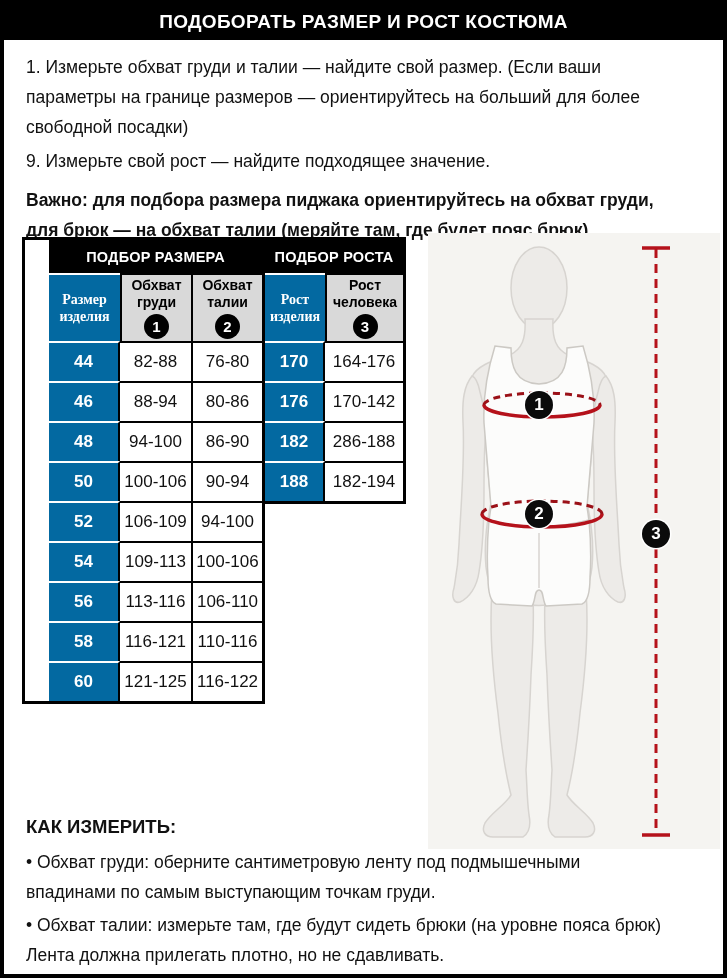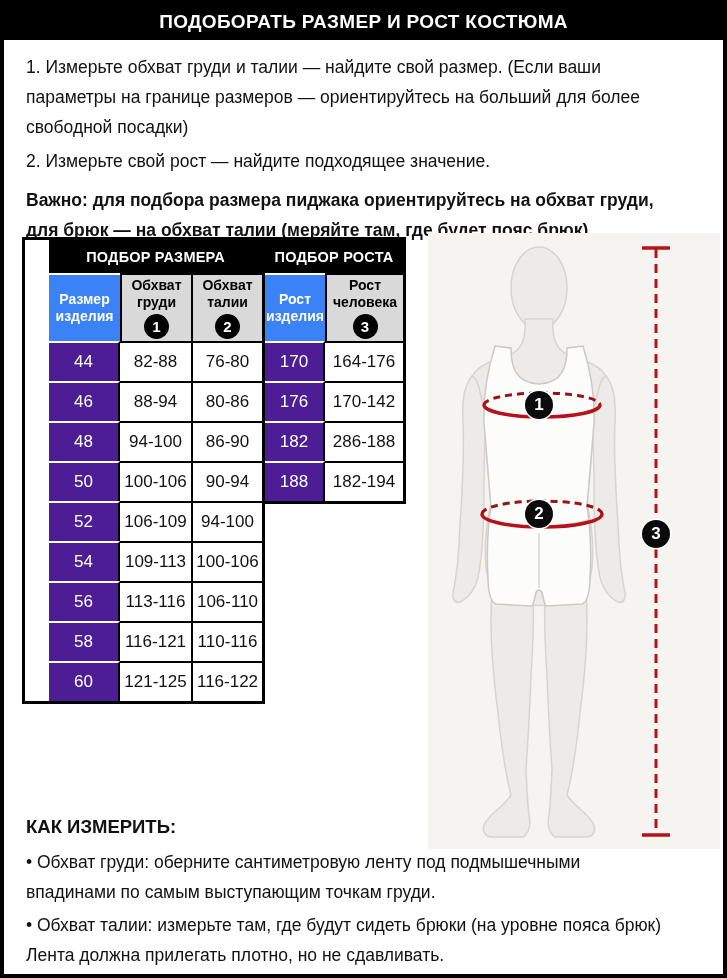--- a/index.html
+++ b/index.html
@@ -22,24 +22,24 @@
     border:3px solid #000; table-layout:fixed; background:#fff;
   }
   table.chart.size{left:18px; top:233px; width:217px;padding-left:24px;}
   table.chart.height-t{left:258px; top:233px; width:140px;}
   table.chart.size col{width:71px;}
   table.chart.height-t col.c0{width:60px;}
   table.chart.height-t col.c1{width:78px;}
   table.chart th, table.chart td{text-align:center; vertical-align:middle; padding:0;}
   tr.cap th{background:#000; color:#fff; height:33px; font-size:14.5px; font-weight:bold; letter-spacing:.2px;}
   tr.hdr th{height:66px; font-size:14px; font-weight:bold; line-height:1.25;}
-  tr.hdr th.dark{background:#3b82f6; color:#fff; border-top:2px solid #fff;}
+  tr.hdr th.dark{background:#0369a1; color:#fff; border-top:2px solid #fff;font-family:Liberation Serif, serif;}
   tr.hdr th.gray{background:#d9d9d9; color:#000; border-left:2px solid #000; border-top:2px solid #000;}
   table.chart td{height:38px; font-size:17px; border-top:2px solid #000; background:#fff;}
-  table.chart td.dark{background:#4c1d95; color:#fff; font-weight:normal; border-top:2px solid #fff; border-right:2px solid #000;}
+  table.chart td.dark{background:#0369a1; color:#fff; font-weight:bold; border-top:2px solid #fff; border-right:2px solid #000;}
   table.chart td.bleft{border-left:2px solid #000; border-right:0;}
   .circ{
     display:block; width:25px; height:25px; margin:2px auto 1px auto;
     background:#000; color:#fff; border-radius:50%;
     font-size:15px; font-weight:bold; line-height:25px; text-align:center;
   }
   
   .figure{position:absolute; left:424px; top:229px; width:292px; height:616px; background:#f5f4f1;}
   .figure svg{display:block;}
   .badge{
@@ -62,21 +62,21 @@
 <div class="page">
 
   <header class="title-bar">
     <span>ПОДОБОРАТЬ РАЗМЕР И РОСТ КОСТЮМА</span>
   </header>
 
   <section class="intro">
     <p>1. Измерьте обхват груди и талии — найдите свой размер. (Если ваши
 параметры на границе размеров — ориентируйтесь на больший для более
 свободной посадки)</p>
-    <p>2. Измерьте свой рост — найдите подходящее значение.</p>
+    <p>9. Измерьте свой рост — найдите подходящее значение.</p>
     <p class="important">Важно: для подбора размера пиджака ориентируйтесь на обхват груди,
 для брюк — на обхват талии (меряйте там, где будет пояс брюк).</p>
   </section>
 
   <table class="chart size">
     <colgroup>
         <col>
         <col>
         <col>
       </colgroup>

